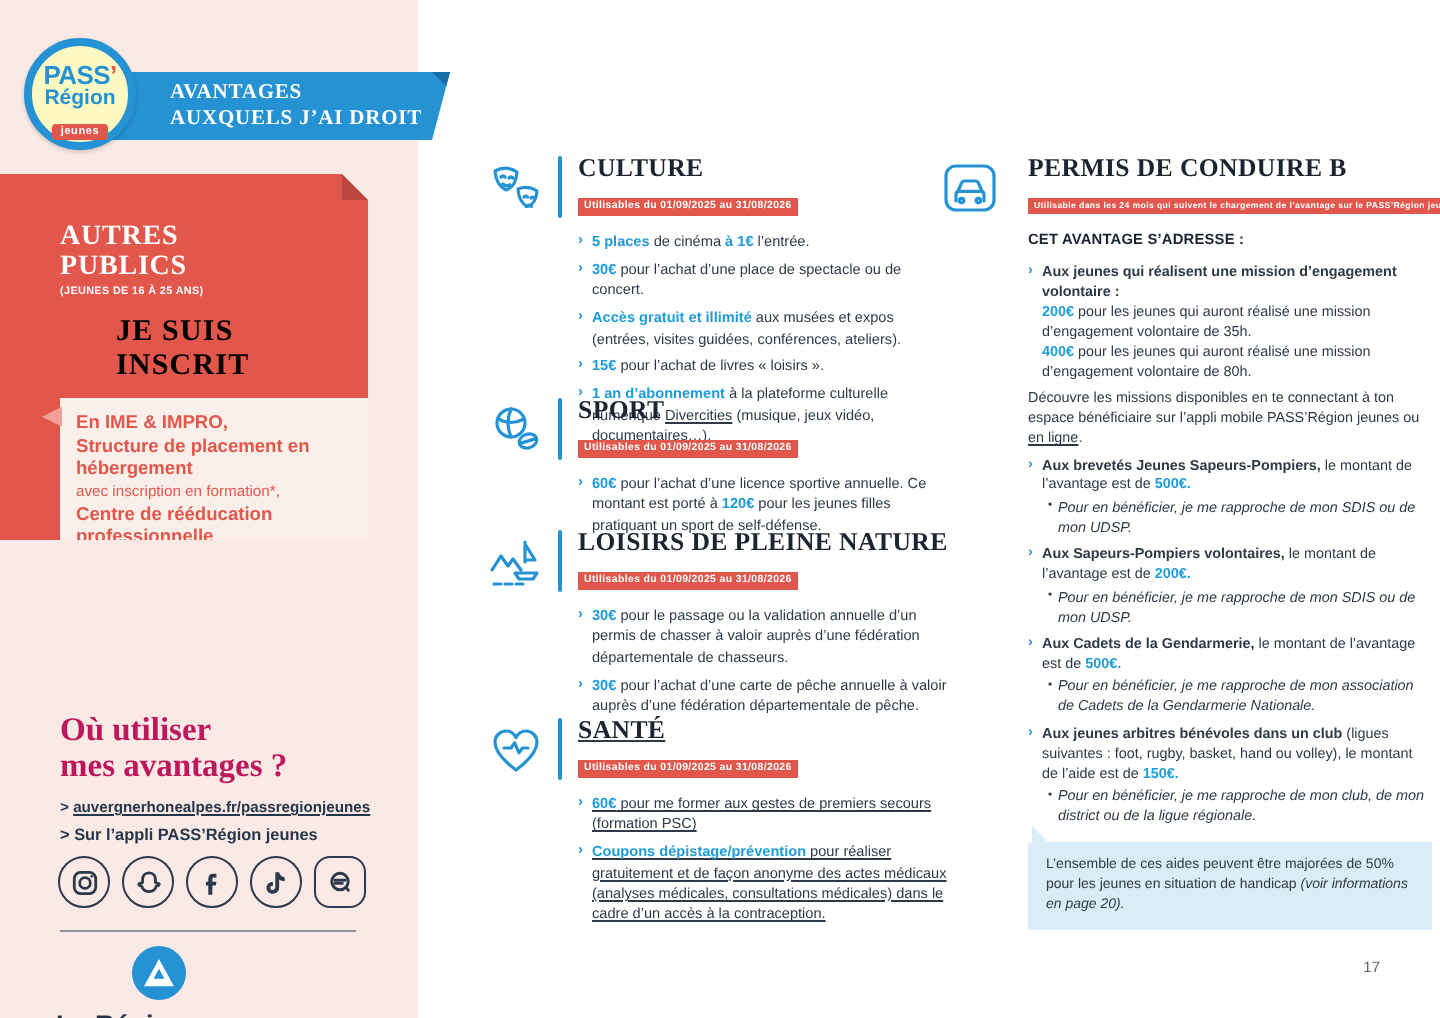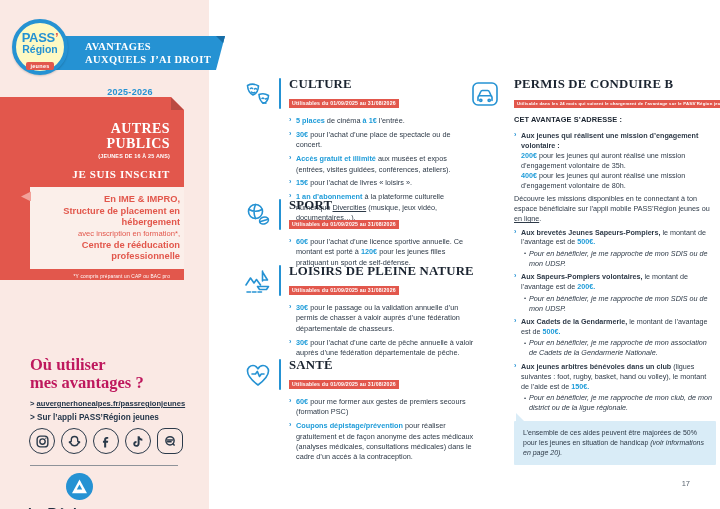--- a/index.html
+++ b/index.html
@@ -17,30 +17,30 @@
         border-radius:2px;display:inline-block;margin-top:1.5px;letter-spacing:.3px;}
   .banner{position:absolute;left:55px;top:36px;width:170px;height:34px;background:#2592D3;z-index:4;
         padding:4px 6px 0 30px;box-sizing:border-box;
         clip-path:polygon(0 0,100% 0,calc(100% - 9px) 100%,0 100%);}
   .banner-fold{position:absolute;right:0;top:0;width:9px;height:9px;background:#176DA6;
         clip-path:polygon(0 0,100% 0,100% 100%);}
   .banner-line{color:#fff;font-family:"Liberation Serif",serif;font-weight:700;font-size:10.5px;
         line-height:1.25;letter-spacing:.4px;white-space:nowrap;}
   .years{position:absolute;left:55px;top:87px;width:150px;text-align:center;color:#2592D3;
         font-weight:700;font-size:9px;letter-spacing:.3px;}
-  .red-block{position:absolute;left:0;top:97px;width:184px;height:183px;background:#E2574C;z-index:1;
+  .red-block{position:absolute;left:0;top:87px;width:184px;height:183px;background:#E2574C;z-index:1;
         box-sizing:border-box;padding:25px 14px 0 30px;
-        clip-path:polygon(0 0,calc(100% - 13px) 0,100% 13px,100% 100%,0 100%);text-align:right;}
+        clip-path:polygon(0 0,calc(100% - 13px) 0,100% 13px,100% 100%,0 100%);}
   .red-fold{position:absolute;top:0;right:0;width:13px;height:13px;background:#BA4A41;
         clip-path:polygon(0 0,100% 100%,0 100%);}
   .aud-title{font-family:"Liberation Serif",serif;font-weight:700;font-size:14px;color:#fff;
         line-height:1.05;letter-spacing:.4px;}
   .aud-sub{font-size:5.4px;color:#fff;font-weight:700;margin-top:2px;letter-spacing:.2px;}
-  .aud-status{font-family:"Liberation Serif",serif;font-weight:700;font-size:11px;color:#ffffff;
-        margin-top:9px;letter-spacing:.6px;}
+  .aud-status{font-family:"Liberation Serif",serif;font-weight:700;font-size:15px;color:#000000;
+        margin-top:9px;letter-spacing:.6px;margin-left:28px;}
   .white-box{position:relative;background:#FBEFEA;width:142px;margin-top:7px;padding:7px 8px;
         color:#E2574C;font-size:9.3px;line-height:1.22;font-weight:400;}
   .white-box::before{content:"";position:absolute;left:-9px;top:4px;width:10px;height:10px;
         background:#F2A199;clip-path:polygon(100% 0,100% 100%,0 50%);}
   .white-box .item{padding-left:0;margin:0;}
   .white-box .item::before{content:none;}
   .aud-foot{font-size:4.8px;color:#fff;margin-top:5px;letter-spacing:.2px;}
   .where-title{position:absolute;left:30px;top:356px;font-family:"Liberation Serif",serif;
         font-weight:700;font-size:16.5px;color:#be185d;line-height:1.12;}
   .link-row{position:absolute;left:30px;color:#24364A;font-weight:700;}
@@ -54,21 +54,21 @@
   .divider{position:absolute;left:30px;top:465px;width:148px;border-top:1.2px solid #8E9399;}
   .region-logo{position:absolute;left:28px;top:473px;display:flex;align-items:flex-end;gap:6px;flex-direction:column;}
   .region-text{display:flex;flex-direction:column;}
   .region-name{font-size:13.5px;font-weight:800;color:#223041;line-height:1;}
   .region-sub{font-size:6.3px;color:#223041;margin-top:1.5px;}
   
   .section{position:absolute;}
   #sec-culture{left:243px;top:77px;width:232px;}
   #sec-sport{left:243px;top:198px;width:232px;}
   #sec-loisirs{left:243px;top:264px;width:232px;}
-  #sec-sante{left:243px;top:358px;width:232px;}
+  #sec-sante{left:243px;top:358px;width:232px;text-decoration:underline;}
   #sec-permis{left:470px;top:77px;width:246px;}
   .sec-head{display:flex;align-items:flex-end;}
   .sec-icon{width:30px;height:30px;flex:none;margin-top:1px;}
   .sec-rule{width:2px;background:#2592D3;border-radius:1px;margin:1px 8px 0 6px;align-self:stretch;}
   .sec-title{font-family:"Liberation Serif",serif;font-weight:700;font-size:12.8px;color:#1B2430;
         letter-spacing:.2px;line-height:1.1;}
   .sec-badge{display:inline-block;background:#E2574C;color:#fff;font-size:5.2px;font-weight:700;
         padding:1.5px 3px;margin-top:2.5px;white-space:nowrap;letter-spacing:.2px;}
   #sec-permis .sec-badge{font-size:4.3px;}
   .sec-items{margin:7px 0 0 46px;color:#2E3A48;font-size:7.3px;line-height:1.42;}

